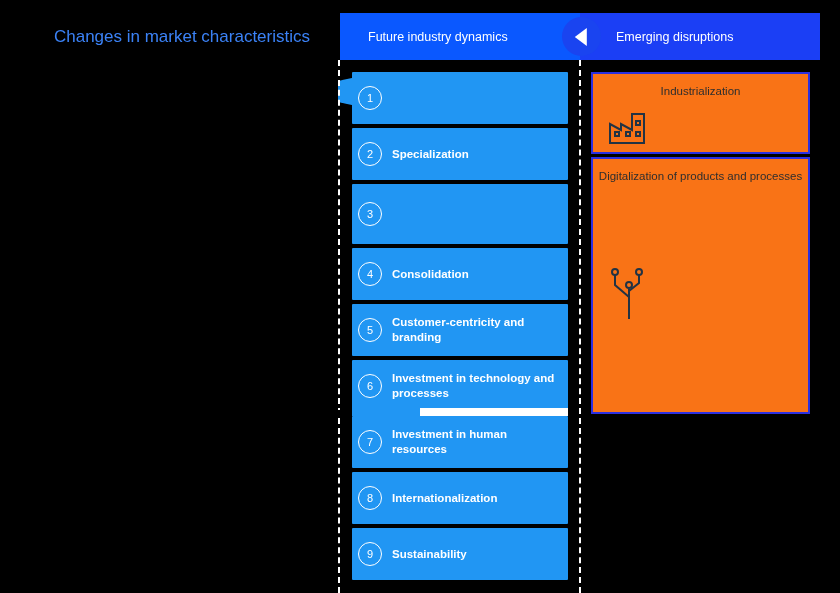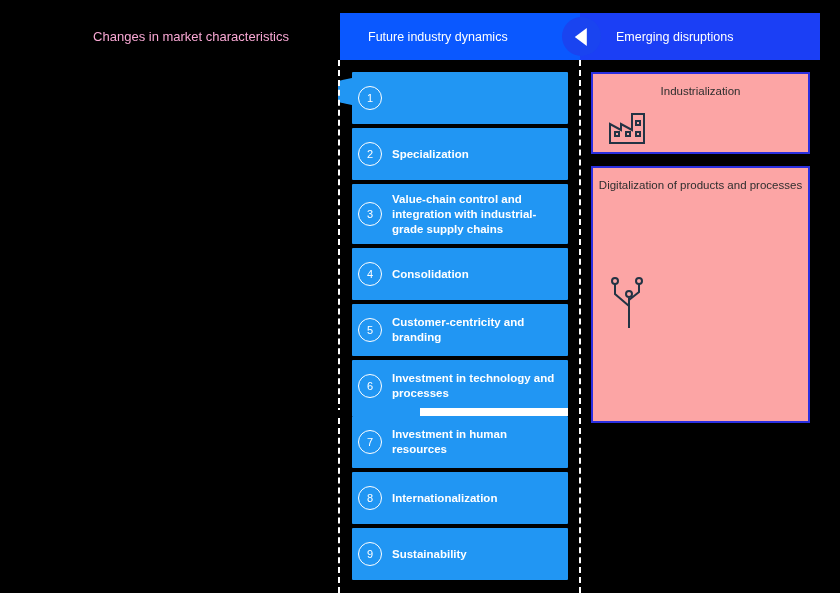--- a/index.html
+++ b/index.html
@@ -2,22 +2,22 @@
 <html><head>
 <meta charset="utf-8">
 <style>
   html,body{margin:0;padding:0;background:#000;}
   body{width:840px;height:593px;overflow:hidden;font-family:"Liberation Sans",sans-serif;color:#fff;}
   .stage{position:relative;width:840px;height:593px;background:#000;}
 
   
   .hdr{position:absolute;left:0;top:0;height:60px;width:840px;}
   .hdr-left{position:absolute;left:10px;top:13px;width:330px;height:47px;background:#000;}
-  .hdr-left-label{position:absolute;left:16px;top:0;width:330px;height:47px;display:flex;align-items:center;justify-content:center;
-      font-size:13px;color:#f9a8d4;}
+  .hdr-left-label{position:absolute;left:7px;top:0;width:330px;height:47px;display:flex;align-items:center;justify-content:center;
+      font-size:17px;color:#3b82f6;}
   .hdr-mid{position:absolute;left:340px;top:13px;width:240px;height:47px;background:#0a58ff;}
   .hdr-mid-label{position:absolute;left:28px;top:0;height:47px;display:flex;align-items:center;font-size:12.5px;color:#fff;}
   .hdr-right{position:absolute;left:580px;top:13px;width:240px;height:47px;background:#1b3ff5;}
   .hdr-right-label{position:absolute;left:36px;top:0;height:47px;display:flex;align-items:center;font-size:12.5px;color:#fff;}
   .hdr-stub-1{position:absolute;left:340px;top:0;width:60px;height:13px;background:#000;}
   .hdr-stub-2{position:absolute;left:580px;top:0;width:120px;height:13px;background:#000;}
 
   .arrow-circle{position:absolute;top:17px;width:39px;height:39px;border-radius:50%;background:#2196f3;}
   .arrow-circle.right{left:321px;}
   .arrow-circle.left{left:562px;background:#1a44f0;}
@@ -40,21 +40,21 @@
       font-size:11px;color:#fff;margin-right:10px;}
   .itxt{font-size:11.5px;line-height:15px;color:#ffffff;font-weight:bold;}
   .item.tall{min-height:60px;}
 
   
   .midbar{position:absolute;left:352px;top:408px;width:216px;height:8px;background:#ffffff;}
   .midbar .fill{position:absolute;left:0;top:0;height:8px;width:68px;background:#2196f3;}
 
   
   .right{position:absolute;left:591px;top:72px;width:219px;}
-  .card{position:relative;border:2px solid #2b2fe0;background:#fca5a5;margin-bottom:12px;box-sizing:border-box;padding-left:48px;}
+  .card{position:relative;border:2px solid #2b2fe0;background:#f97316;margin-bottom:3px;box-sizing:border-box;padding-left:48px;}
   .card-title{position:absolute;left:0;right:0;top:10px;text-align:center;font-size:11.5px;color:#2e2e2e;line-height:14px;}
   .card .ico{position:absolute;left:14px;color:#1b2b3a;}
 
   svg{display:block;}
 </style>
 </head>
 <body>
 
 <div class="stage">
 
@@ -99,21 +99,20 @@
   <div class="mid">
     <div class="item">
       <span class="num">1</span>
     </div>
     <div class="item">
       <span class="num">2</span>
       <span class="itxt">Specialization</span>
     </div>
     <div class="item tall">
       <span class="num">3</span>
-      <span class="itxt">Value-chain control and integration with industrial-grade supply chains</span>
     </div>
     <div class="item">
       <span class="num">4</span>
       <span class="itxt">Consolidation</span>
     </div>
     <div class="item">
       <span class="num">5</span>
       <span class="itxt">Customer-centricity and branding</span>
     </div>
     <div class="item">

